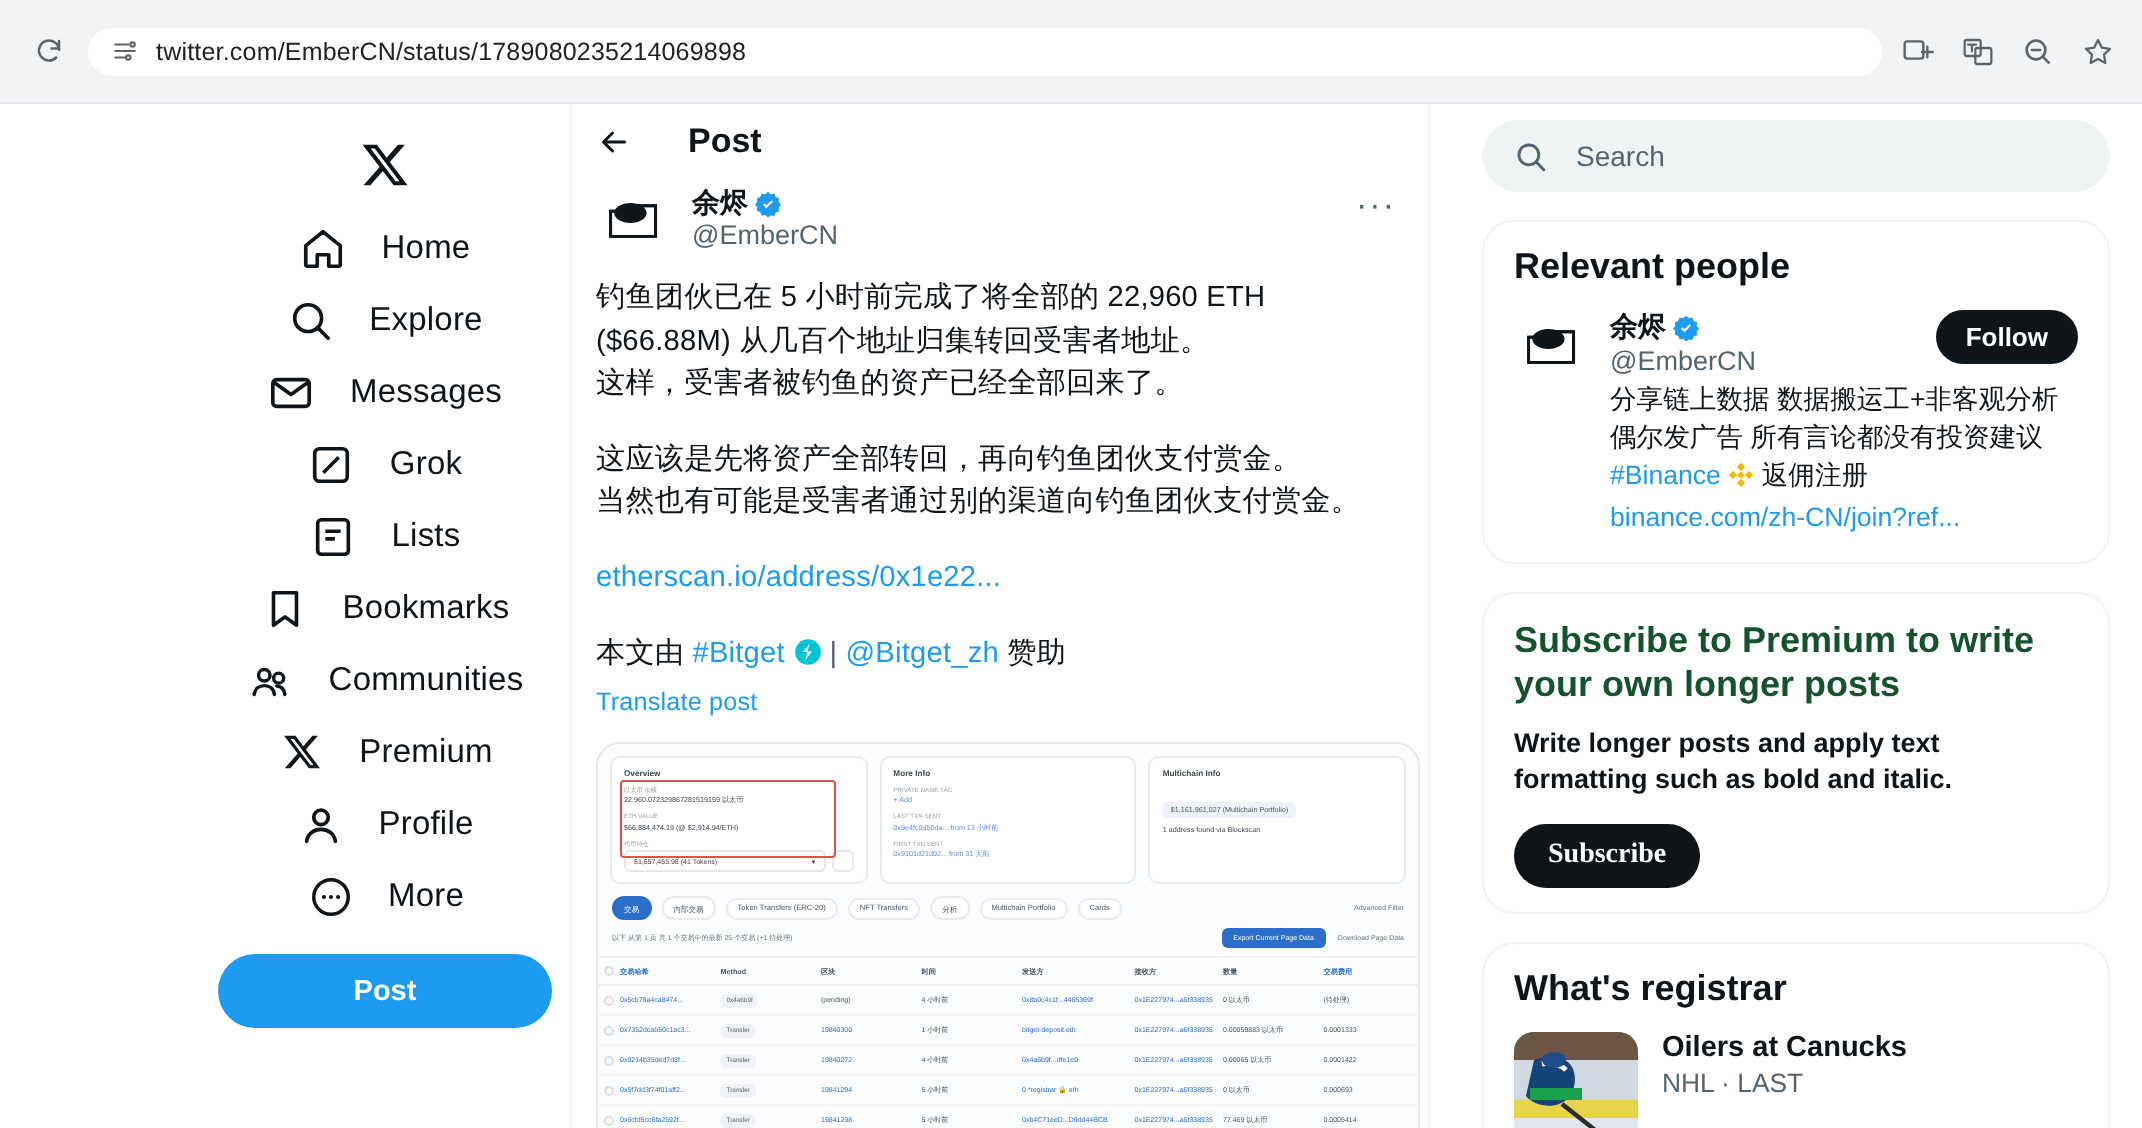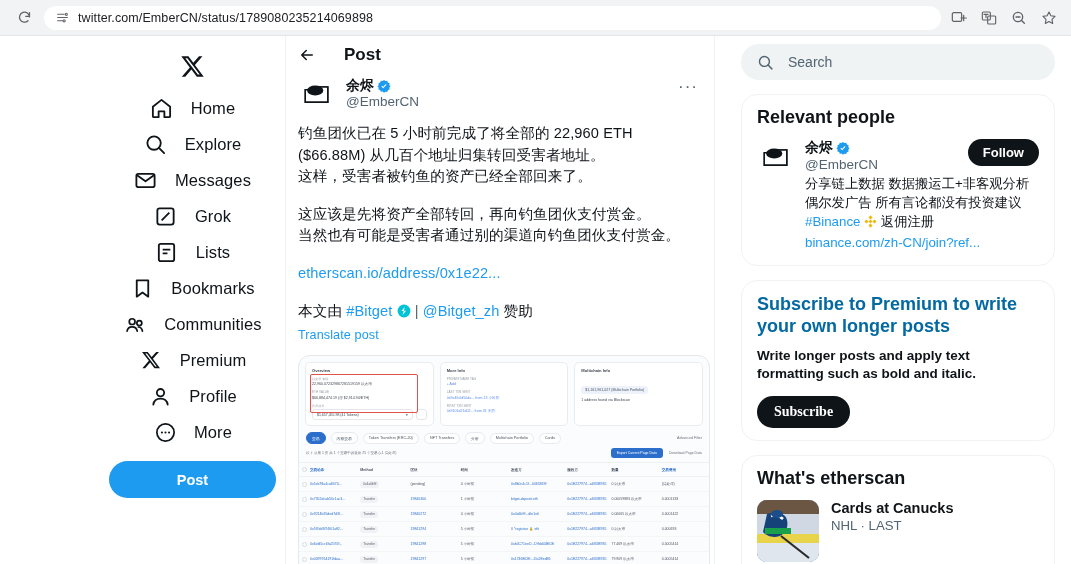--- a/index.html
+++ b/index.html
@@ -4,21 +4,21 @@
 <style>
   * { box-sizing: border-box; margin: 0; padding: 0; }
   html, body {
     width: 1071px; height: 564px;
     font-family: "Liberation Sans", sans-serif;
     background: #ffffff;
     overflow: hidden;
   }
   
   .browser-bar {
-    height: 36px; background: #f1f3f4;
+    height: 52px; background: #f1f3f4;
     display: flex; align-items: center; gap: 10px;
     padding: 0 14px;
     border-bottom: 1px solid #e3e5e8;
   }
   .reload-btn {
     width: 20px; height: 20px; flex: 0 0 20px;
     display: flex; align-items: center; justify-content: center;
     color: #5f6368; cursor: pointer;
   }
   .url-pill {
@@ -185,21 +185,21 @@
   .card-title { font-size: 18px; font-weight: bold; color: #0f1419; margin-bottom: 11px; }
   .person { display: flex; align-items: flex-start; gap: 10px; }
   .person .avatar { width: 38px; height: 38px; flex:0 0 38px; }
   .person-main { flex: 1; min-width: 0; }
   .follow-btn {
     background: #0f1419; color: #fff; border: none; border-radius: 16px;
     padding: 6px 15px; font-size: 13px; font-weight: bold; cursor: pointer;
     font-family: "Liberation Sans", sans-serif; flex: 0 0 auto;
   }
   .person-bio { font-size: 13.3px; line-height: 1.42; color: #0f1419; margin-top: 3px; }
-  .sub-head { font-size: 18px; font-weight: bold; color: #0369a1; line-height: 1.25; }
+  .sub-head { font-size: 18px; font-weight: bold; color: #14532d; line-height: 1.25; }
   .sub-desc { font-size: 13.5px; color: #0f1419; margin-top: 9px; line-height: 1.38; font-weight: bold; }
   .sub-btn {
     margin-top: 12px; background: #0f1419; color: #fff; border: none;
     border-radius: 18px; padding: 8px 17px; font-size: 14px; font-weight: bold;
     cursor: pointer; font-family: Liberation Serif, serif;
   }
   .trend-live { display: flex; gap: 12px; align-items: flex-start; margin-bottom: 14px; }
   .trend-thumb {
     width: 62px; height: 62px; flex: 0 0 62px; border-radius: 10px;
     overflow: hidden; position: relative; background:#1b3a63;
@@ -631,37 +631,37 @@
       </div>
     </section>
 
     <section class="card">
       <div class="sub-head">Subscribe to Premium to write your own longer posts</div>
       <div class="sub-desc">Write longer posts and apply text formatting such as bold and italic.</div>
       <button class="sub-btn">Subscribe</button>
     </section>
 
     <section class="card">
-      <div class="card-title">What's etherscan</div>
+      <div class="card-title">What's registrar</div>
 
       <div class="trend-live">
         <span class="trend-thumb">
           <svg width="62" height="62" viewBox="0 0 62 62">
             <rect width="62" height="62" fill="#cfd8e3"></rect>
             <rect y="0" width="62" height="14" fill="#6b5643"></rect>
             <rect y="34" width="62" height="9" fill="#e8d44a"></rect>
             <rect y="43" width="62" height="19" fill="#dfe6ee"></rect>
             <path d="M10 14c5-2 14-2 18 2 4 5 3 14-2 18-6 5-16 3-20-2z" fill="#16427a"></path>
             <path d="M14 16c4-1 9 0 12 3" stroke="#fff" stroke-width="2.5" fill="none"></path>
             <rect x="8" y="28" width="26" height="6" fill="#18a04a"></rect>
             <path d="M24 36L52 58" stroke="#2b2b2b" stroke-width="2.2"></path>
             <ellipse cx="20" cy="14" rx="6" ry="4" fill="#1d4e89"></ellipse>
           </svg>
         </span>
         <div style="flex:1">
-          <div class="trend-live-title">Cards at Canucks</div>
+          <div class="trend-live-title">Oilers at Canucks</div>
           <div class="trend-live-sub">NHL · LAST</div>
         </div>
       </div>
 
     </section>
   </aside>
 </div>
 
 </body></html>

